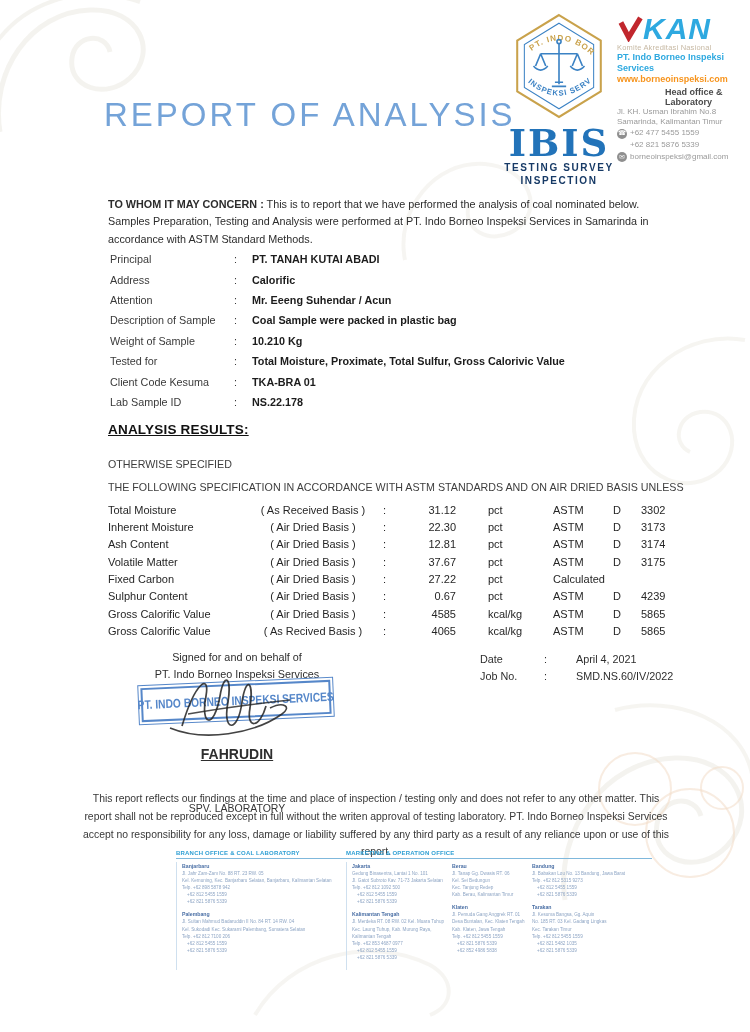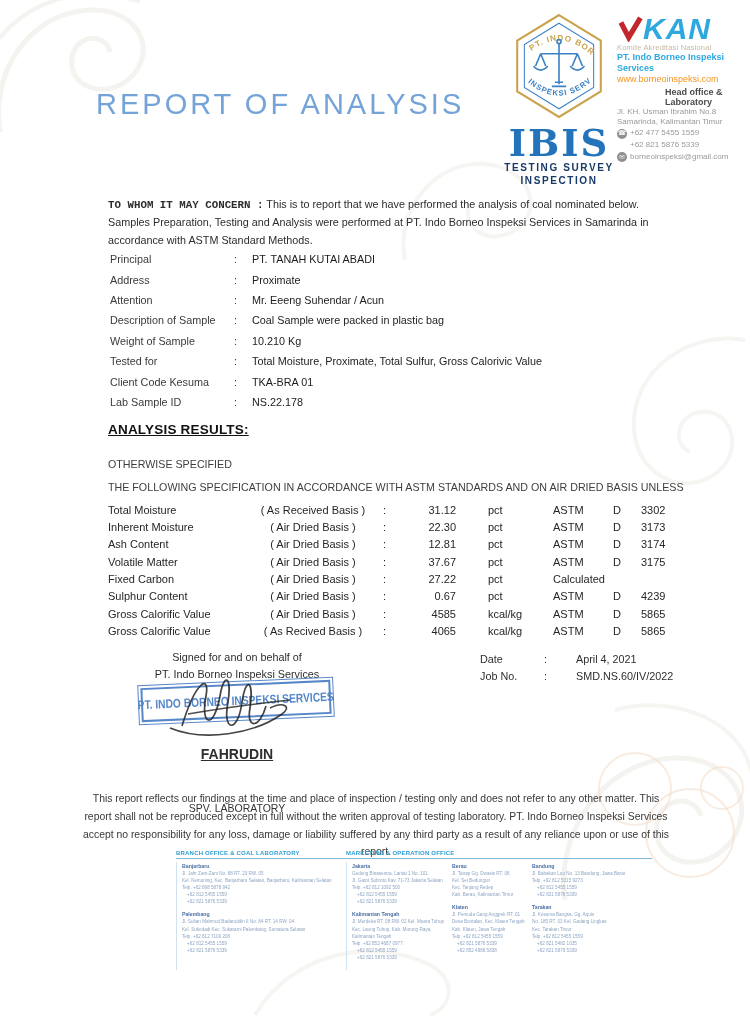--- a/index.html
+++ b/index.html
@@ -1,47 +1,47 @@
 <!DOCTYPE html>
 <html><head>
 <meta charset="utf-8">
 <style>
   html,body{margin:0;padding:0;background:#d8d8d8;}
   .page{position:relative;width:750px;height:1032px;background:#ffffff;overflow:hidden;
         font-family:"Liberation Sans", sans-serif;color:#2e2e2e;margin:0 auto;}
   .deco{position:absolute;pointer-events:none;}
   
-  .title{position:absolute;left:88px;top:80px;margin:8px;font-weight:400;font-size:29px;
+  .title{position:absolute;left:88px;top:80px;margin:16px;font-weight:400;font-size:33px;
          letter-spacing:3px;color:#74a3d8;font-family:"Liberation Sans",sans-serif;}
   .ibis{position:absolute;left:503px;top:13px;width:112px;text-align:center;}
   .ibis-word{font-family:"DejaVu Serif",serif;font-weight:bold;color:#2273b9;font-size:37px;
              letter-spacing:2px;line-height:1;margin-top:2px;}
   .ibis-tag{color:#173a66;font-weight:bold;font-size:10px;letter-spacing:1.6px;line-height:1.25;}
   .kan{position:absolute;left:617px;top:15px;width:130px;}
   .kan-row{display:flex;align-items:flex-end;}
   .kan-word{color:#2ea9e0;font-weight:bold;font-style:italic;font-size:30px;line-height:.9;letter-spacing:1px;}
   .kan-sub{color:#c7b9a4;font-size:7.5px;margin-top:1px;letter-spacing:.2px;}
   .kan-codes{margin:3px 0 4px 30px;font-size:7.5px;color:#222;line-height:1.45;}
   .kan-company{color:#2ea9e0;font-weight:bold;font-size:9px;line-height:1.2;}
-  .kan-site{color:#f7941d;font-weight:normal;font-size:9px;margin-bottom:3px;}
+  .kan-site{color:#f7941d;font-weight:bold;font-size:9px;margin-bottom:3px;}
   .kan-office{color:#4a4a4a;font-weight:bold;font-size:9px;padding-left:48px;}
   .kan-addr{color:#9a9a9a;font-size:8px;line-height:1.3;}
   .kan-contact{color:#9a9a9a;font-size:8px;line-height:1.35;display:flex;align-items:center;margin-top:1px;}
   .cicon{display:inline-flex;align-items:center;justify-content:center;width:10px;height:10px;
          border-radius:50%;background:#8f8f8f;color:#fff;font-size:6.5px;margin-right:3px;flex:0 0 auto;}
   .indent{margin-left:13px;}
   
   .intro{position:absolute;left:108px;top:185px;width:592px;font-size:10.8px;line-height:17.5px;color:#2c2c2c;}
-  .intro b{font-weight:bold;font-family:Liberation Mono, monospace;}
+  .intro b{font-weight:bold;}
   .block{display:block;}
   .details{position:absolute;left:110px;top:249px;width:600px;}
   .drow{display:grid;grid-template-columns:124px 18px auto;height:20.4px;align-items:center;font-size:10.8px;}
   .dlabel{color:#3a3a3a;}
   .dcolon{color:#3a3a3a;}
-  .dvalue{font-weight:normal;color:#1c1c1c;}
+  .dvalue{font-weight:bold;color:#1c1c1c;}
   
   .aresults{position:absolute;left:108px;top:422px;margin:0;font-size:13.5px;font-weight:bold;
             text-decoration:underline;color:#111;letter-spacing:.2px;}
   .spec{position:absolute;left:108px;top:453px;width:600px;font-size:10.7px;line-height:23px;color:#3d3d3d;}
   .rtable{position:absolute;left:108px;top:501px;width:600px;}
   .rrow{display:grid;grid-template-columns:135px 140px 16px 57px 32px 65px 60px 28px auto;
         height:17.35px;align-items:center;font-size:11px;color:#262626;}
   .c-basis{text-align:center;}
   .c-val{text-align:right;}
   
@@ -162,21 +162,21 @@
 
   <div class="details">
     <div class="drow">
         <span class="dlabel">Principal</span>
         <span class="dcolon">:</span>
         <span class="dvalue">PT. TANAH KUTAI ABADI</span>
       </div>
     <div class="drow">
         <span class="dlabel">Address</span>
         <span class="dcolon">:</span>
-        <span class="dvalue">Proximate</span>
+        <span class="dvalue">Calorific</span>
       </div>
     <div class="drow">
         <span class="dlabel">Attention</span>
         <span class="dcolon">:</span>
         <span class="dvalue">Mr. Eeeng Suhendar / Acun</span>
       </div>
     <div class="drow">
         <span class="dlabel">Description of Sample</span>
         <span class="dcolon">:</span>
         <span class="dvalue">Coal Sample were packed in plastic bag</span>

